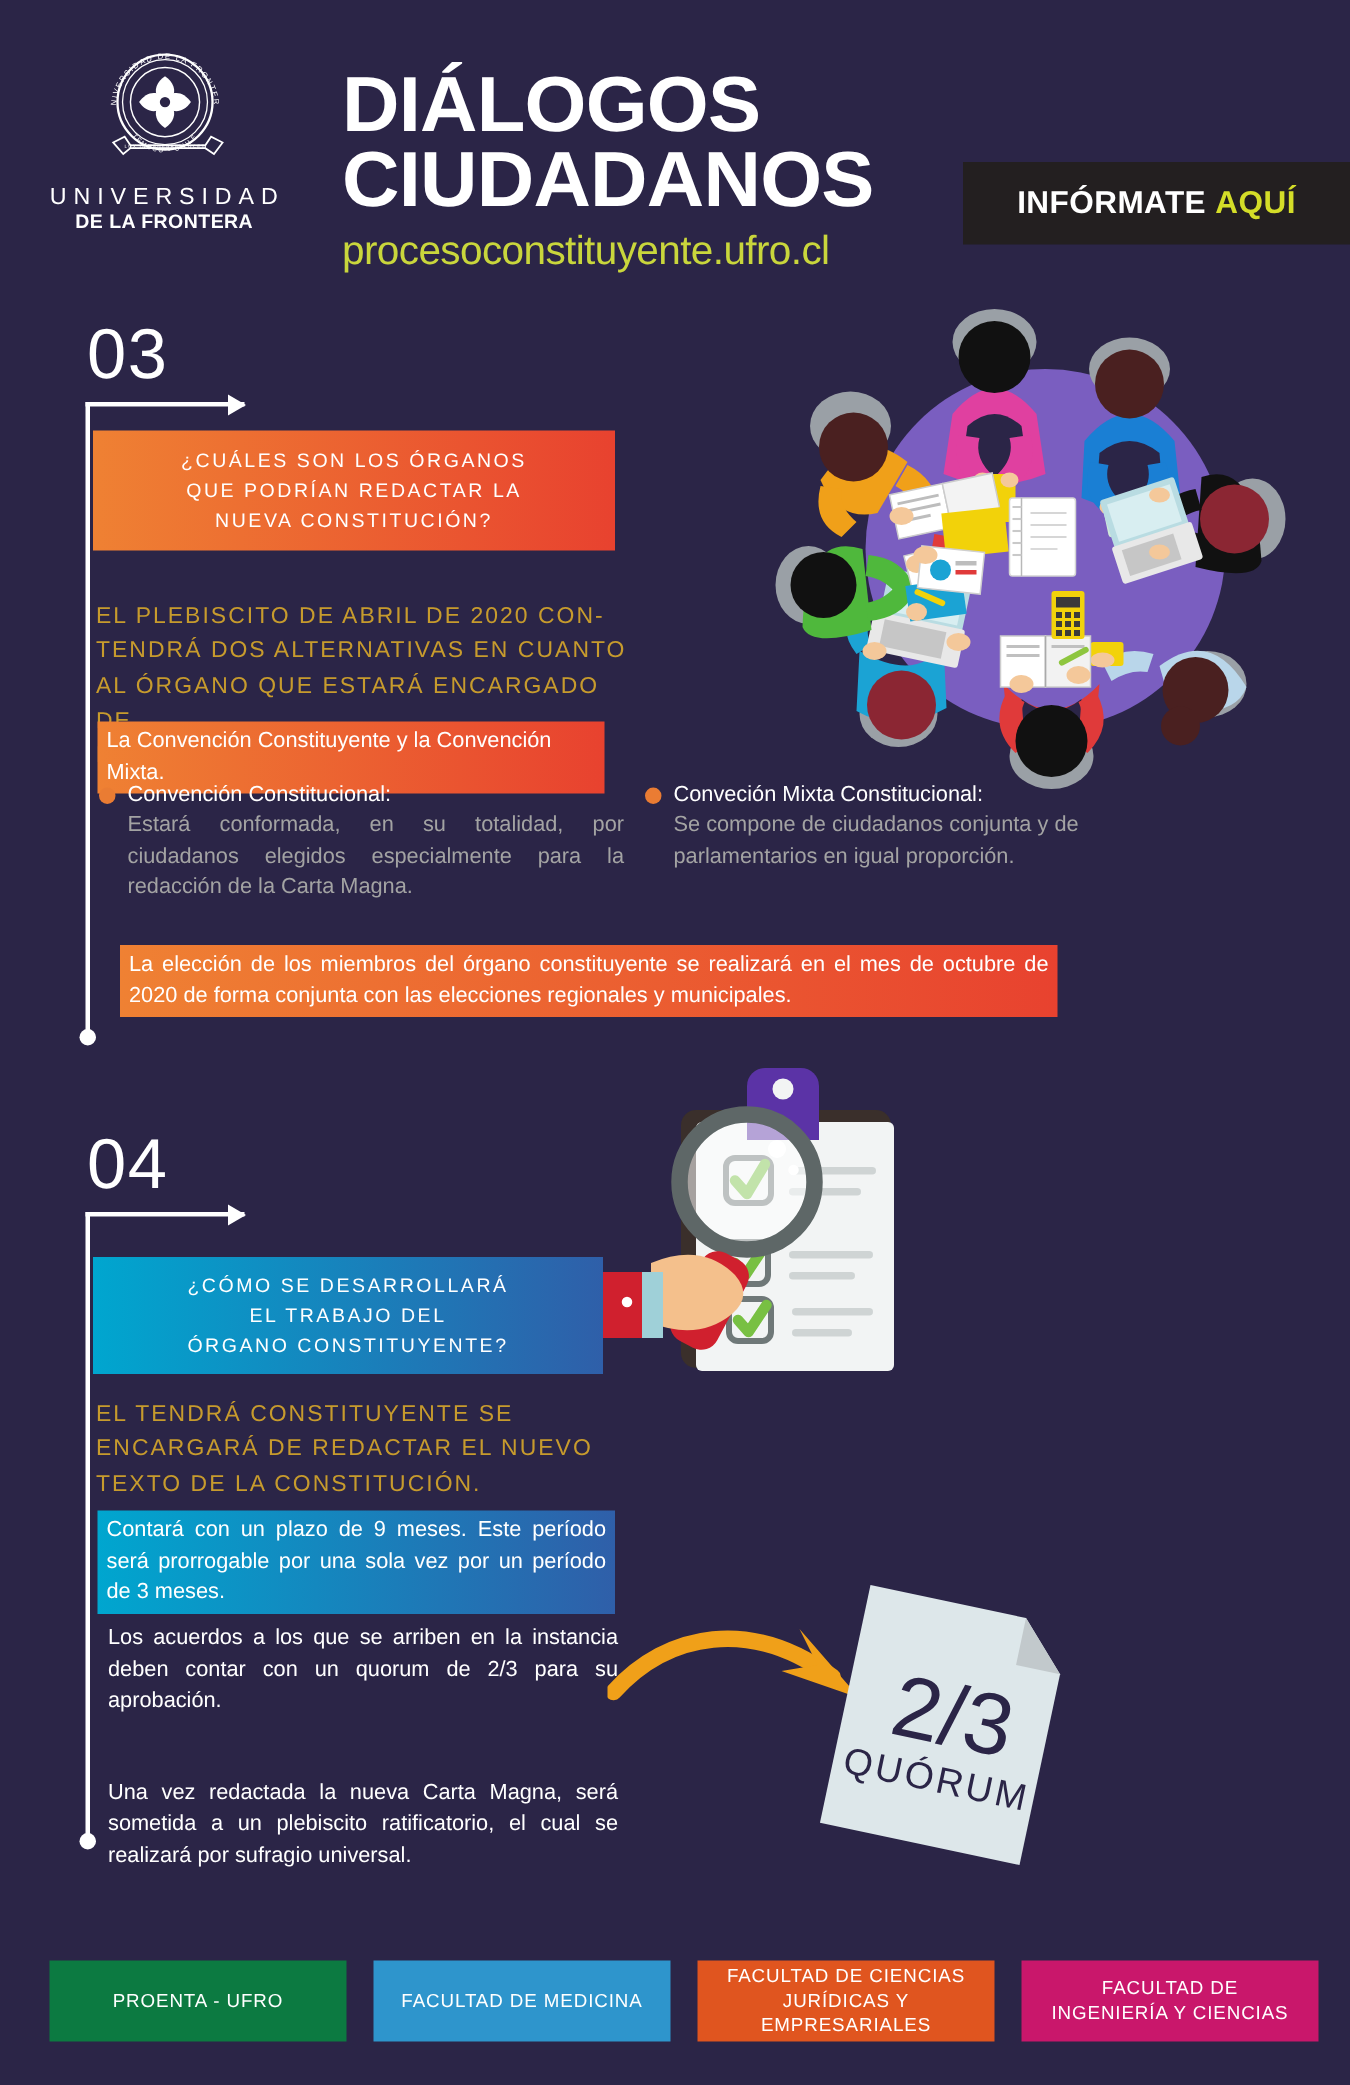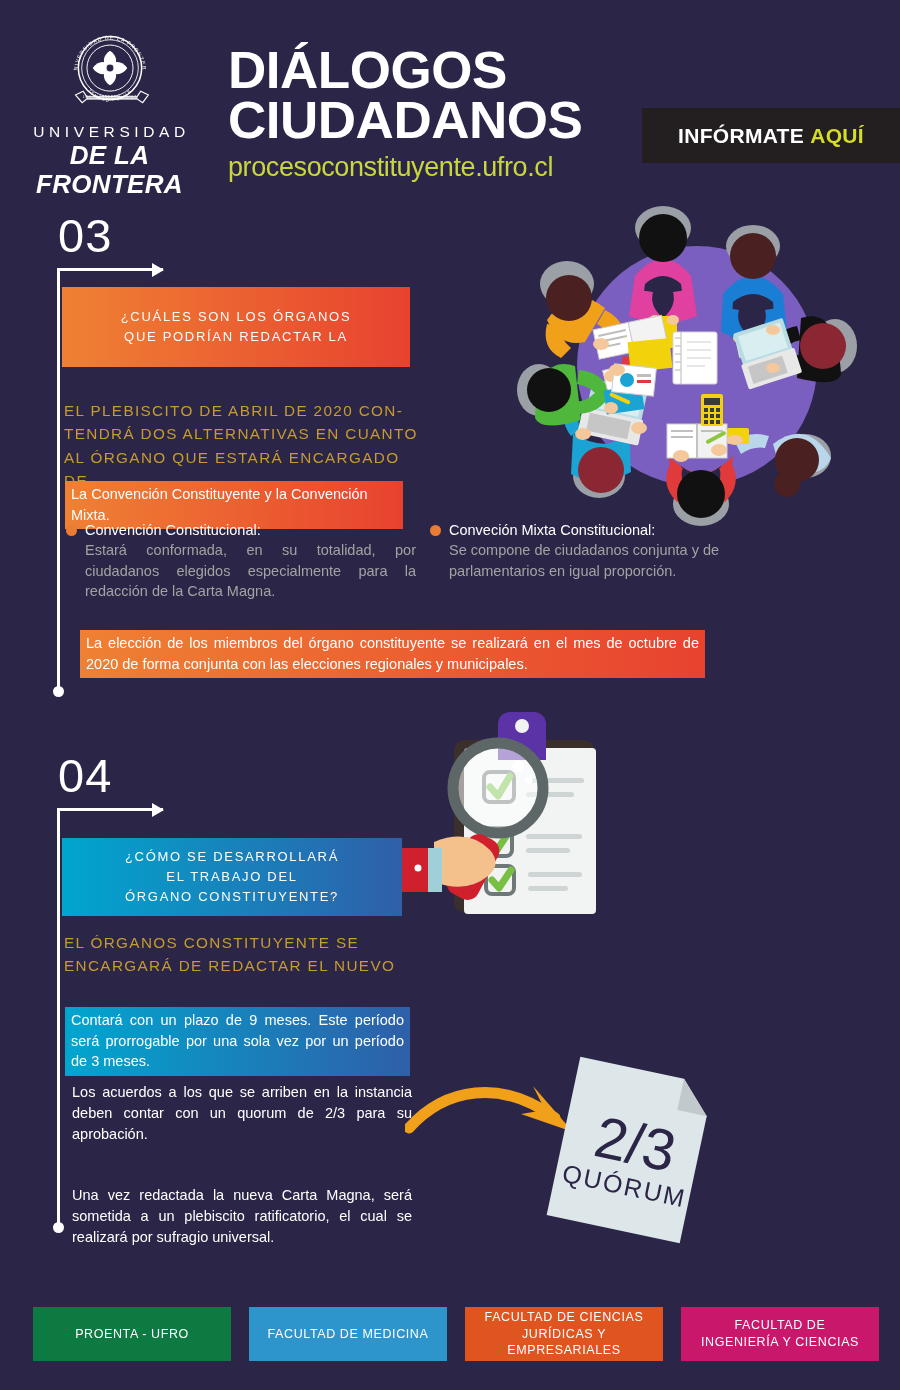--- a/index.html
+++ b/index.html
@@ -27,22 +27,22 @@
   .brand {
     position: absolute; left: 22px; top: 22px;
     width: 175px; text-align: center;
   }
   .seal { width: 96px; height: 96px; margin: 0 auto 6px; display: block; }
   .brand-line1 {
     color: #ffffff; font-size: 15.5px; letter-spacing: 4.6px;
     font-weight: 400; line-height: 1.05; padding-left: 4px;
   }
   .brand-line2 {
-    color: #ffffff; font-size: 26px; letter-spacing: 0.3px;
-    font-weight: 700; line-height: 1.1; margin-top: 1px; font-style: italic;
+    color: #ffffff; font-size: 13px; letter-spacing: 0.3px;
+    font-weight: 700; line-height: 1.1; margin-top: 1px;
   }
 
   .title-block { position: absolute; left: 228px; top: 45px; }
   .title-main {
     color: #ffffff; font-weight: 700; font-size: 52px;
     line-height: 0.97; letter-spacing: -0.5px;
     transform: scaleX(1.02); transform-origin: left center;
   }
   .title-url {
     color: #c9d63c; font-size: 27px; font-weight: 400;
@@ -356,20 +356,21 @@
               <rect x="205" y="222" width="4" height="4"></rect>
               <rect x="211" y="222" width="4" height="4"></rect>
           </g>
         </g>
       </g>
     </svg>
 
     <div class="banner banner-orange" style="left:62px; top:287px; width:348px; height:80px;">
       <div>¿CUÁLES SON LOS ÓRGANOS</div>
       <div>QUE PODRÍAN REDACTAR LA</div>
+      <div>NUEVA CONSTITUCIÓN?</div>
     </div>
 
     <div class="gold-head" style="left:64px; top:399px; width:360px;">
       <div>EL PLEBISCITO DE ABRIL DE 2020 CON-</div>
       <div>TENDRÁ DOS ALTERNATIVAS EN CUANTO</div>
       <div>AL ÓRGANO QUE ESTARÁ ENCARGADO DE</div>
       <div>REDACTAR LA CONSTITUCIÓN:</div>
     </div>
 
     <div class="strip strip-orange" style="left:65px; top:481px; width:338px;">La Convención Constituyente y la Convención Mixta.</div>
@@ -431,22 +432,23 @@
       <circle cx="20" cy="166" r="3.5" fill="#ffffff"></circle>
     </svg>
 
     <div class="banner banner-blue" style="left:62px; top:838px; width:340px; height:78px;">
       <div>¿CÓMO SE DESARROLLARÁ</div>
       <div>EL TRABAJO DEL</div>
       <div>ÓRGANO CONSTITUYENTE?</div>
     </div>
 
     <div class="gold-head" style="left:64px; top:931px; width:370px;">
-      <div>EL ÓRGANOS CONSTITUYENTE SE</div>
+      <div>EL TENDRÁ CONSTITUYENTE SE</div>
       <div>ENCARGARÁ DE REDACTAR EL NUEVO</div>
+      <div>TEXTO DE LA CONSTITUCIÓN.</div>
     </div>
 
     <div class="strip strip-blue justify" style="left:65px; top:1007px; width:345px;">Contará con un plazo de 9 meses. Este período será prorrogable por una sola vez por un período de 3 meses.</div>
 
     <div class="para" style="left:72px; top:1082px; width:340px;">Los acuerdos a los que se arriben en la instancia deben contar con un quorum de 2/3 para su aprobación.</div>
 
     <div class="para" style="left:72px; top:1155px; width:340px;margin-top:30px;">Una vez redactada la nueva Carta Magna, será sometida a un plebiscito ratificatorio, el cual se realizará por sufragio universal.</div>
 
     <svg class="illo" style="left:405px; top:1070px;" width="180" height="100" viewBox="0 0 180 100">
       <path d="M4 58 C 40 18, 96 8, 150 48" fill="none" stroke="#f0a019" stroke-width="11" stroke-linecap="round"></path>

